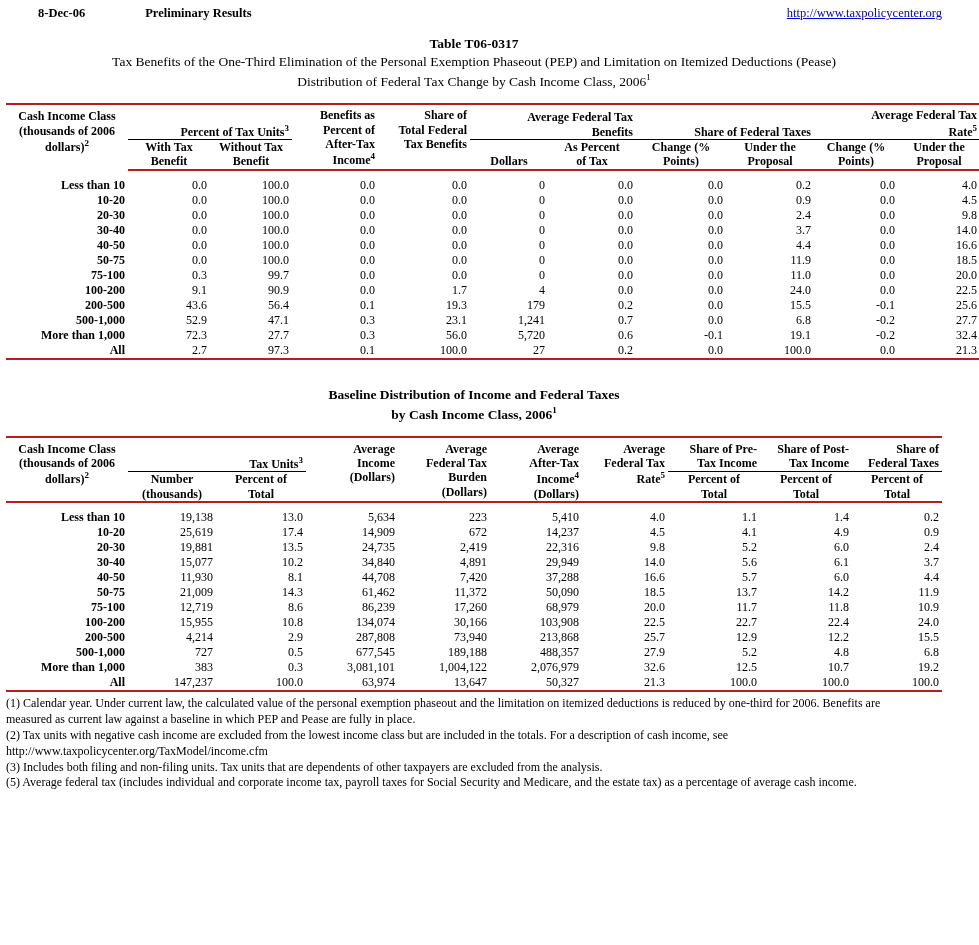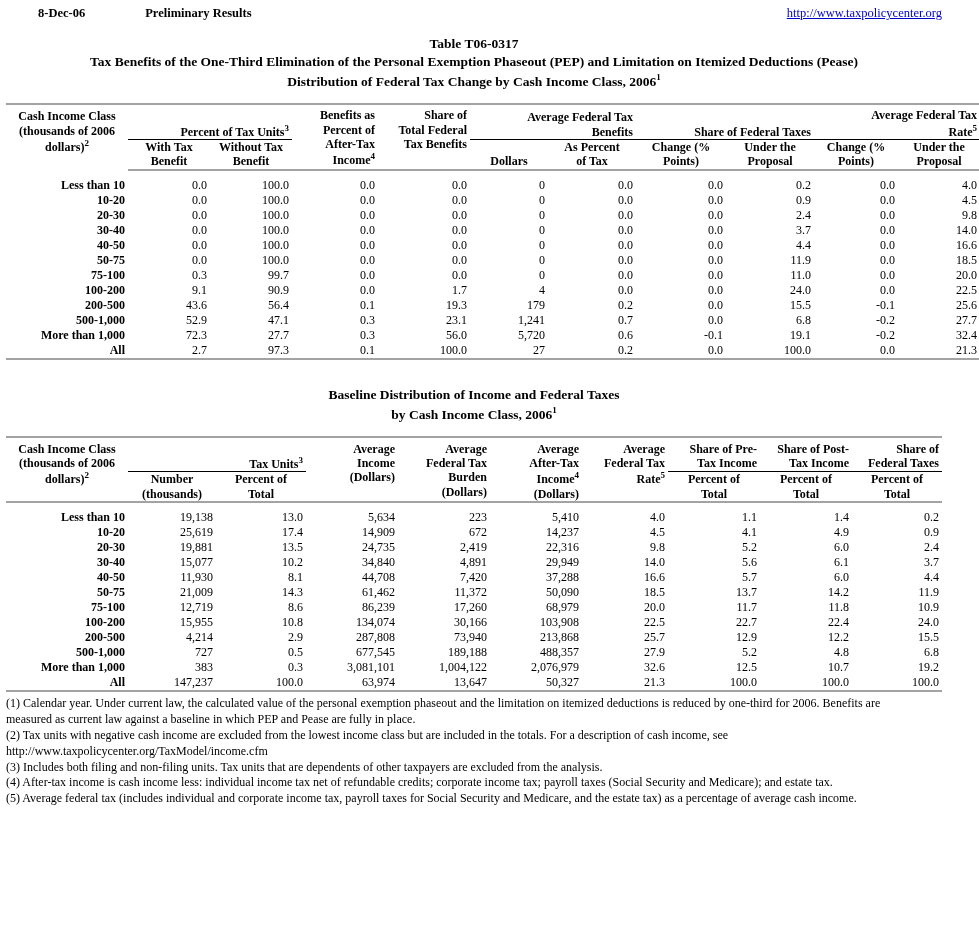--- a/index.html
+++ b/index.html
@@ -43,39 +43,39 @@
     text-align: center;
     margin-top: 10px;
     line-height: 1.35;
   }
   .title-block .tnum {
     font-weight: bold;
     font-size: 13.5px;
   }
   .title-block .t1,
   .title-block .t2 {
-    font-weight: bold;
+    font-weight: normal;
     font-size: 13.5px;
   }
   .sup { font-size: 9px; vertical-align: super; }
 
   
   table.data {
     width: 100%;
     border-collapse: collapse;
     font-size: 12px;
     table-layout: fixed;
   }
   table.data th, table.data td {
     padding: 0 3px;
     vertical-align: bottom;
   }
   .hdr-top td, .hdr-top th { vertical-align: bottom; }
 
-  .rule-thick { border-top: 2px solid #a3a3a3; }
+  .rule-thick { border-top: 2px solid #b91c1c; }
 
   .hgroup {
     text-align: right;
     font-weight: bold;
     line-height: 1.2;
     font-size: 12px;
   }
   .hsub {
     text-align: center;
     font-weight: bold;
@@ -641,17 +641,16 @@
       </tr>
     </tbody>
   </table>
 
   <div class="notes">
     <div>(1) Calendar year. Under current law, the calculated value of the personal exemption phaseout and the limitation on itemized deductions is reduced by one-third for 2006.  Benefits are</div>
     <div>measured as current law against a baseline in which PEP and Pease are fully in place.</div>
     <div>(2) Tax units with negative cash income are excluded from the lowest income class but are included in the totals. For a description of cash income, see</div>
     <div>http://www.taxpolicycenter.org/TaxModel/income.cfm</div>
     <div>(3) Includes both filing and non-filing units.  Tax units that are dependents of other taxpayers are excluded from the analysis.</div>
-    <div>(4) After-tax income is cash income less: individual income tax net of refundable credits; corporate income tax; payroll taxes (Social Security and Medicare); and estate tax.</div>
     <div>(5) Average federal tax (includes individual and corporate income tax, payroll taxes for Social Security and Medicare, and the estate tax) as a percentage of average cash income.</div>
   </div>
 
 </div>
 
 </body></html>

